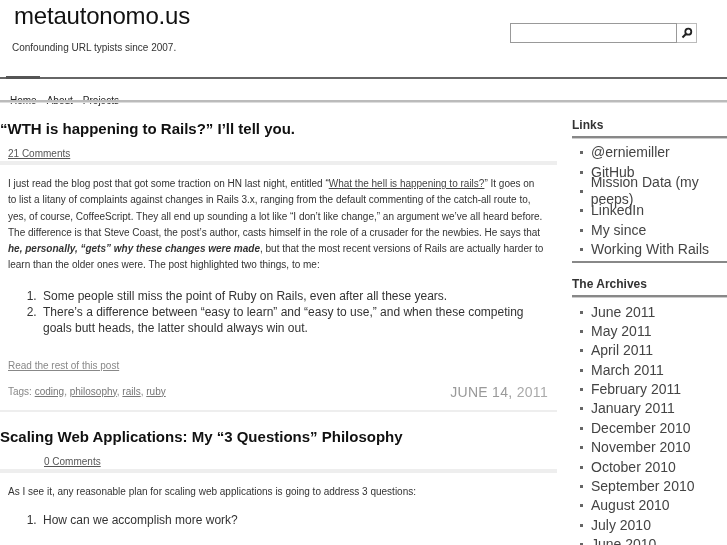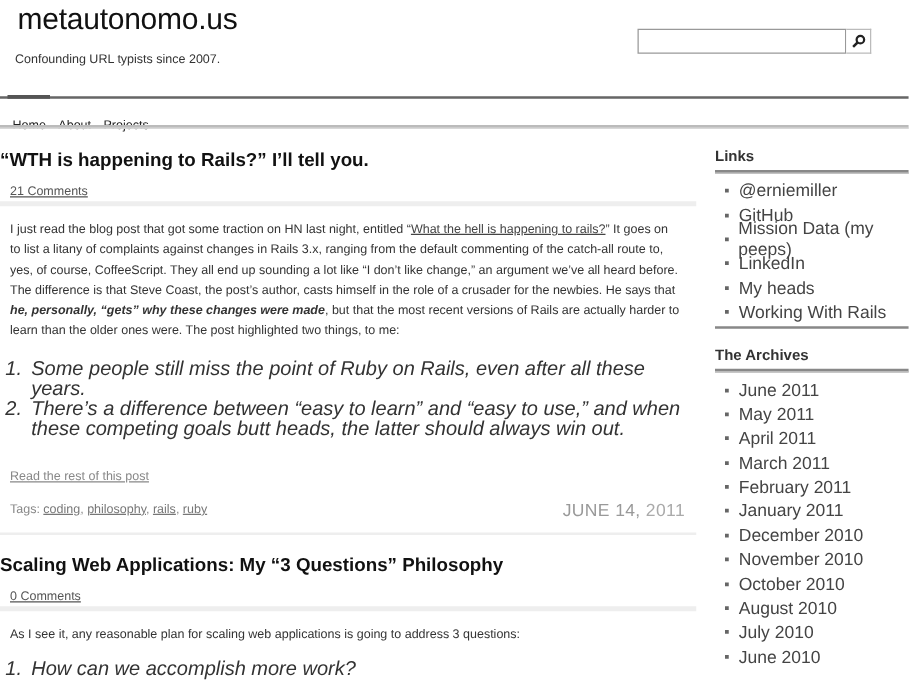--- a/index.html
+++ b/index.html
@@ -21,21 +21,21 @@
   .nav a:first-child { padding-left: 10px; }
   .nav-bottom-line { position: absolute; left: 0; top: 100px; width: 727px; height: 3px; background: #bbb; border-bottom: 1px solid #ddd; }
 
   .main { position: absolute; left: 0; top: 103px; width: 560px; }
   .post-title { font-size: 15px; font-weight: bold; color: #111; margin-left: 0; }
   .comments { font-size: 10px; color: #555; text-decoration: underline; display: inline-block; margin-left: 8px; }
   .post-sep { height: 4px; background: #eee; width: 557px; }
   .body-text { font-size: 10px; line-height: 16.3px; color: #333; padding: 0 8px; width: 552px; }
   .body-text em { font-style: italic; font-weight: bold; }
   .body-text a { text-decoration: underline; color: #444; }
-  ol.points { font-size: 16px; line-height: 16px; color: #333; padding-left: 22px; width: 552px; font-style: italic; }
+  ol.points { font-size: 12px; line-height: 16px; color: #333; padding-left: 40px; width: 552px; }
   ol.points li { padding-left: 3px; }
   .readmore { font-size: 10px; color: #888; text-decoration: underline; margin-left: 8px; display: inline-block; }
   .tags-row { position: relative; width: 557px; height: 22px; }
   .tags { font-size: 10px; color: #888; position: absolute; left: 8px; top: 0; }
   .tags a { text-decoration: underline; color: #777; }
   .date { position: absolute; right: 9px; top: -2px; font-size: 14px; color: #999; letter-spacing: 0.3px; }
   .date .yr { color: #aaa; }
   .post-end-line { height: 2px; background: #eee; width: 557px; }
 
   .sidebar { position: absolute; left: 572px; top: 118px; width: 155px; }
@@ -91,21 +91,21 @@
         <a href="#">rails</a>,
         <a href="#">ruby</a>
       </div>
       <div class="date"><span>JUNE 14,</span> <span class="yr">2011</span></div>
     </div>
     <div class="post-end-line" style="margin-top:2px;"></div>
   </article>
 
   <article>
     <h2 class="post-title" style="margin-top:16px;">Scaling Web Applications: My “3 Questions” Philosophy</h2>
-    <div style="margin-top:6px; height:14px;"><a href="#" class="comments">0 Comments</a></div>
+    <div style="margin-top:6px; height:14px;padding-left:36px;"><a href="#" class="comments">0 Comments</a></div>
     <div class="post-sep" style="margin-top:4px;"></div>
     <p class="body-text" style="margin-top:11px;">As I see it, any reasonable plan for scaling web applications is going to address 3 questions:</p>
     <ol class="points" style="margin-top:12px;">
       <li>How can we accomplish more work?</li>
     </ol>
   </article>
 </main>
 
 <aside class="sidebar">
   <section class="widget">
@@ -123,21 +123,21 @@
       <li>
           <span class="bullet"></span>
           <a href="#">Mission Data (my peeps)</a>
         </li>
       <li>
           <span class="bullet"></span>
           <a href="#">LinkedIn</a>
         </li>
       <li>
           <span class="bullet"></span>
-          <a href="#">My heads</a>
+          <a href="#">My since</a>
         </li>
       <li>
           <span class="bullet"></span>
           <a href="#">Working With Rails</a>
         </li>
     </ul>
     <div class="widget-bottom"></div>
   </section>
 
   <section class="widget">
@@ -175,20 +175,24 @@
       <li>
           <span class="bullet"></span>
           <a href="#">November 2010</a>
         </li>
       <li>
           <span class="bullet"></span>
           <a href="#">October 2010</a>
         </li>
       <li>
           <span class="bullet"></span>
+          <a href="#">September 2010</a>
+        </li>
+      <li>
+          <span class="bullet"></span>
           <a href="#">August 2010</a>
         </li>
       <li>
           <span class="bullet"></span>
           <a href="#">July 2010</a>
         </li>
       <li>
           <span class="bullet"></span>
           <a href="#">June 2010</a>
         </li>

